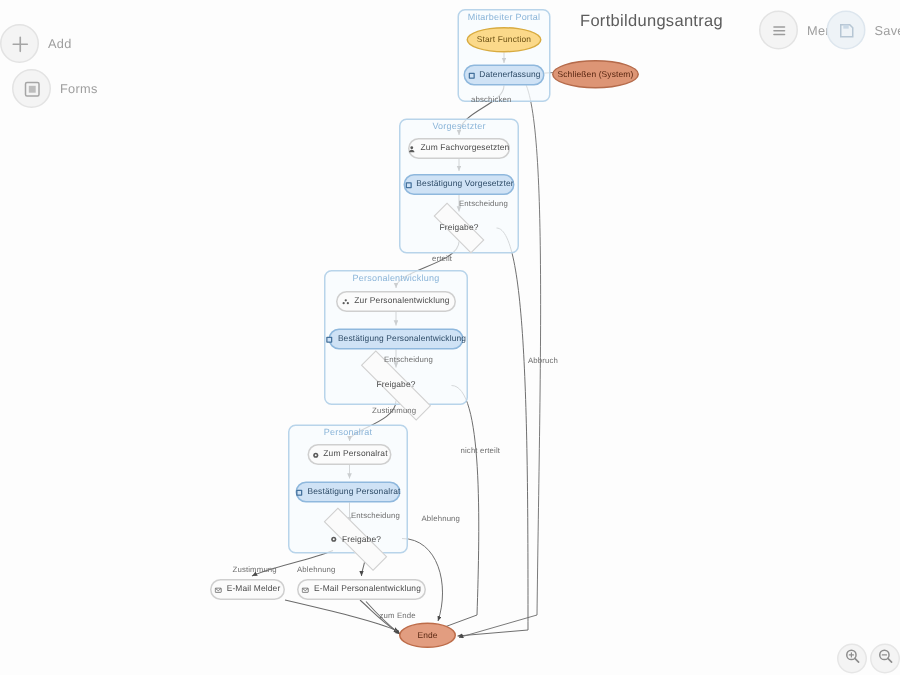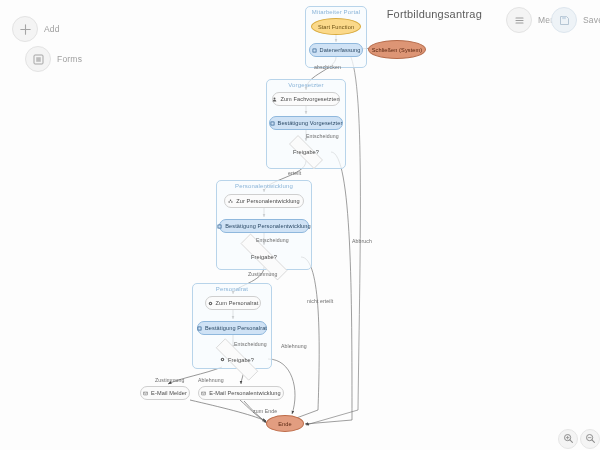--- a/index.html
+++ b/index.html
@@ -109,30 +109,30 @@
     position: absolute;
     font-size: 5.2px; color: #6d6d6d;
     white-space: nowrap; letter-spacing: .1px;
   }
 </style>
 </head>
 <body>
 
 <div id="app">
 
-  <div class="tool-btn" style="left:12px; top:16px;">
+  <div class="tool-btn" style="left:0; top:16px;">
     <span class="circ">
       <svg width="13" height="13" viewBox="0 0 13 13">
           <path d="M6.5 1.8v9.4M1.8 6.5h9.4" stroke="#a5a5a5" stroke-width="1.1" fill="none" stroke-linecap="round"></path>
         </svg>
     </span>
     <span class="tool-label">Add</span>
   </div>
 
-  <div class="tool-btn" style="left:25px; top:46px;">
+  <div class="tool-btn" style="left:8px; top:46px;">
     <span class="circ">
       <svg width="13" height="13" viewBox="0 0 13 13">
           <rect x="2" y="2" width="9" height="9" rx="1" stroke="#a5a5a5" stroke-width="1" fill="none"></rect>
           <rect x="4.2" y="4.2" width="4.6" height="4.6" fill="#bdbdbd"></rect>
         </svg>
     </span>
     <span class="tool-label">Forms</span>
   </div>
 
   <div id="page-title">Fortbildungsantrag</div>

